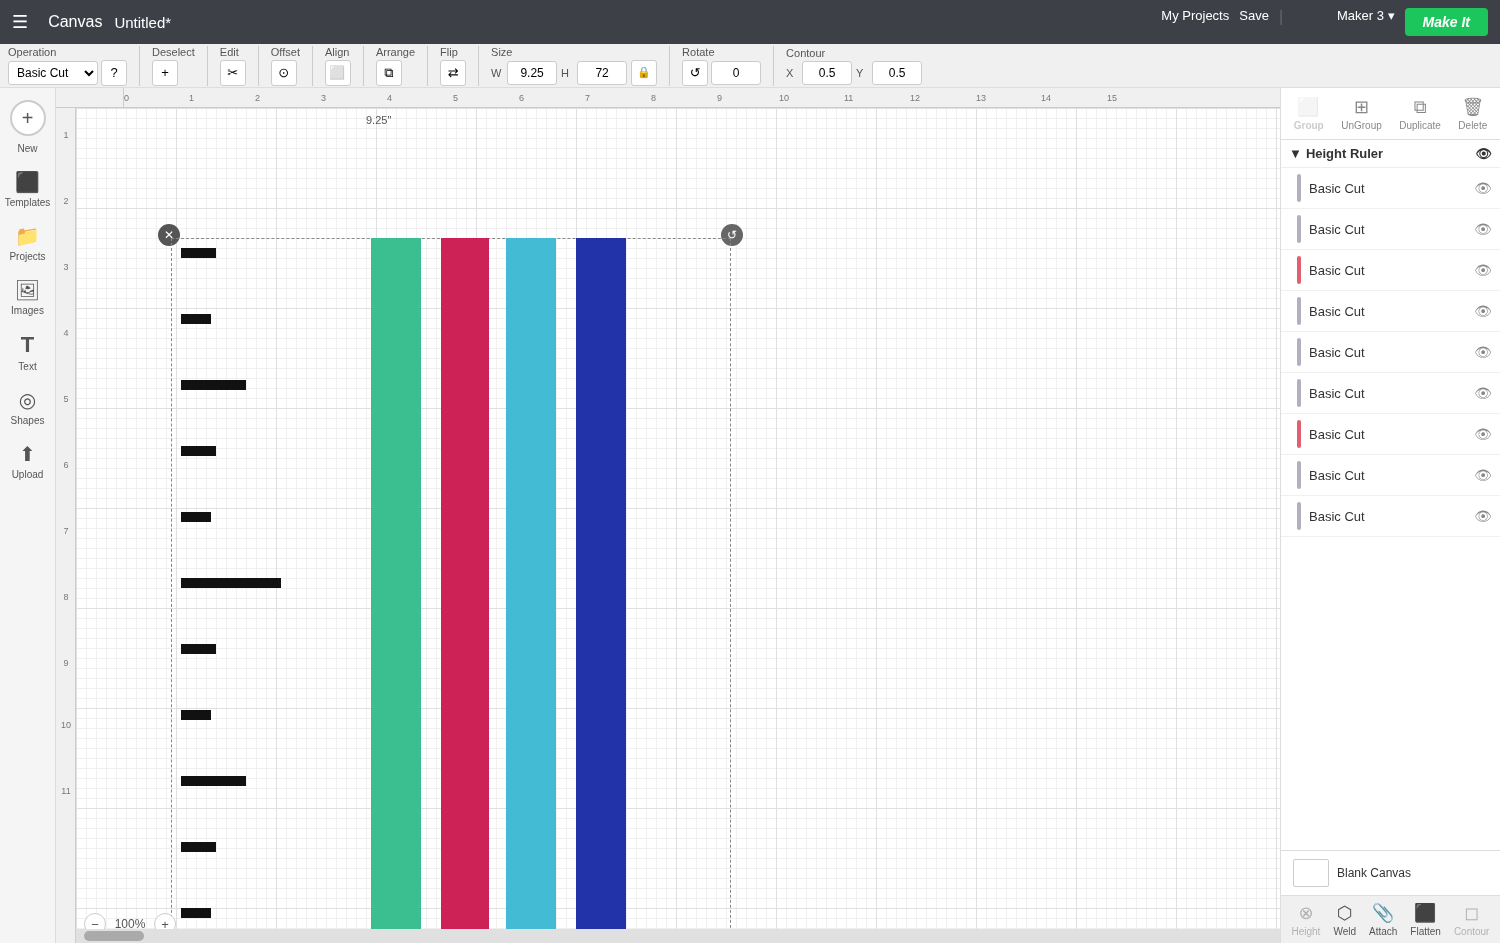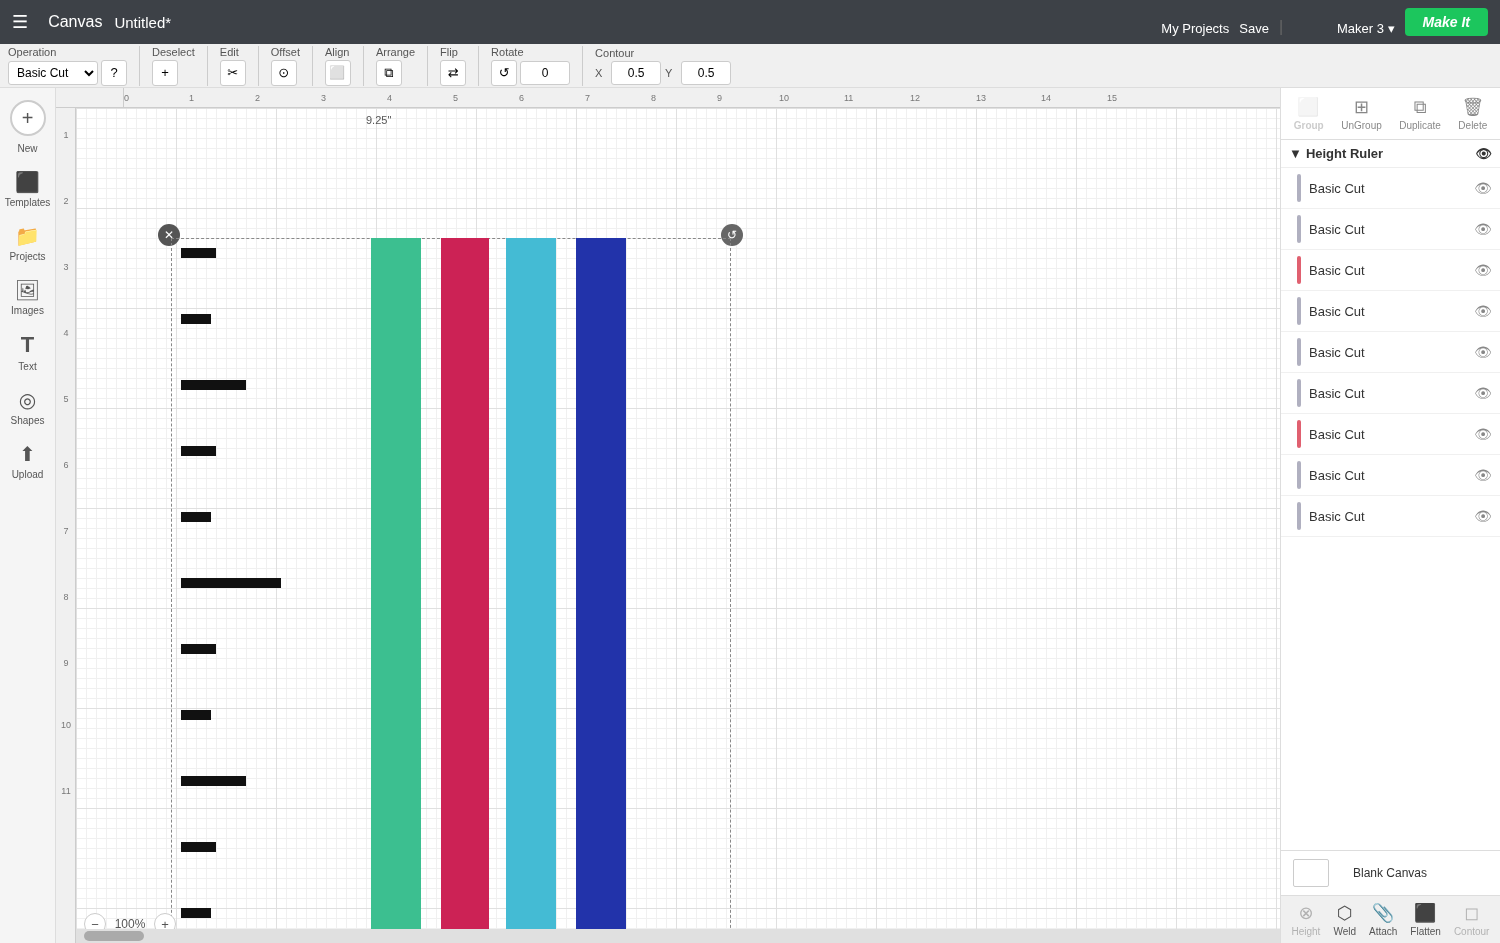--- a/index.html
+++ b/index.html
@@ -5,21 +5,21 @@
     * { box-sizing: border-box; margin: 0; padding: 0; }
     body { font-family: -apple-system, BlinkMacSystemFont, 'Segoe UI', sans-serif; background: #e8e8e8; width: 1500px; height: 943px; overflow: hidden; }
 
     
     #topbar {
       display: flex; align-items: center; background: #3d4147; height: 44px; padding: 0 12px; gap: 12px;
     }
     #topbar .hamburger { color: #fff; font-size: 18px; cursor: pointer; margin-right: 8px; }
     #topbar .app-title { color: #fff; font-size: 16px; font-weight: 500; }
     #topbar .center-title { flex: 1; text-align: left; color: #fff; font-size: 15px; }
-    #topbar .right-actions { display: flex; align-items: flex-end; gap: 10px; }
+    #topbar .right-actions { display: flex; align-items: flex-start; gap: 10px; }
     #topbar .my-projects-btn { color: #fff; font-size: 13px; cursor: pointer; }
     #topbar .save-btn { color: #fff; font-size: 13px; cursor: pointer; }
     #topbar .divider { color: #666; }
     #topbar .machine-select { display: flex; align-items: center; gap: 4px; color: #fff; font-size: 13px; cursor: pointer; background: none; border: none; margin-left: 44px; }
     #topbar .make-it-btn { background: #1cc65d; color: #fff; border: none; border-radius: 4px; padding: 6px 18px; font-size: 14px; font-weight: 600; cursor: pointer; font-style: italic; }
 
     
     #toolbar {
       display: flex; align-items: center; background: #f0f0f0; height: 44px; padding: 0 8px; border-bottom: 1px solid #ddd; gap: 12px;
     }
@@ -81,21 +81,21 @@
     
     .layers-content { flex: 1; overflow-y: auto; background: #fff; }
     .layer-group-header { display: flex; align-items: center; gap: 4px; padding: 6px 8px; font-size: 13px; font-weight: 600; color: #333; border-bottom: 1px solid #eee; }
     .layer-item { display: flex; align-items: center; padding: 6px 8px 6px 16px; border-bottom: 1px solid #f0f0f0; cursor: pointer; }
     .layer-color-bar { width: 4px; height: 28px; border-radius: 2px; margin-right: 8px; flex-shrink: 0; }
     .layer-name { flex: 1; font-size: 13px; color: #333; }
     .layer-eye { font-size: 14px; color: #888; cursor: pointer; }
 
     
     .panel-bottom { border-top: 1px solid #ddd; }
-    .blank-canvas-row { display: flex; align-items: center; gap: 24px; padding: 8px 12px; background: #fff; }
+    .blank-canvas-row { display: flex; align-items: center; gap: 8px; padding: 8px 12px; background: #fff; }
     .blank-canvas-preview { width: 36px; height: 28px; border: 1px solid #ccc; background: #fff; border-radius: 2px; }
     .blank-canvas-label { font-size: 12px; color: #333; }
     .bottom-tools { display: flex; align-items: center; justify-content: space-around; padding: 6px 4px; background: #f0f0f0; border-top: 1px solid #ddd; }
     .bottom-tool { display: flex; flex-direction: column; align-items: center; gap: 2px; cursor: pointer; }
     .bottom-tool.disabled { opacity: 0.4; }
     .bottom-tool-icon { font-size: 18px; color: #555; }
     .bottom-tool-label { font-size: 10px; color: #555; }
     .close-btn { position: absolute; width: 22px; height: 22px; background: #555; border-radius: 50%; display: flex; align-items: center; justify-content: center; color: #fff; font-size: 12px; cursor: pointer; }
     .rotate-handle { position: absolute; width: 22px; height: 22px; background: #666; border-radius: 50%; display: flex; align-items: center; justify-content: center; color: #fff; font-size: 12px; cursor: pointer; }
 
@@ -173,20 +173,32 @@
       <div class="toolbar-row">
         <button class="toolbar-icon-btn">⧉</button>
       </div>
     </div>
   </div>
   <div class="toolbar-group">
     <div class="toolbar-control">
       <span class="toolbar-label">Flip</span>
       <div class="toolbar-row">
         <button class="toolbar-icon-btn">⇄</button>
+      </div>
+    </div>
+  </div>
+  <div class="toolbar-group">
+    <div class="toolbar-control">
+      <span class="toolbar-label">Size</span>
+      <div class="toolbar-row" style="gap:4px;">
+        <span class="toolbar-small-label">W</span>
+        <input type="text" class="toolbar-input" value="9.25" style="">
+        <span class="toolbar-small-label">H</span>
+        <input type="text" class="toolbar-input" value="72" style="">
+        <button class="toolbar-icon-btn" style="font-size:11px;">🔒</button>
       </div>
     </div>
   </div>
   <div class="toolbar-group">
     <div class="toolbar-control">
       <span class="toolbar-label">Rotate</span>
       <div class="toolbar-row">
         <button class="toolbar-icon-btn">↺</button>
         <input type="text" class="toolbar-input" value="0" style="">
       </div>

